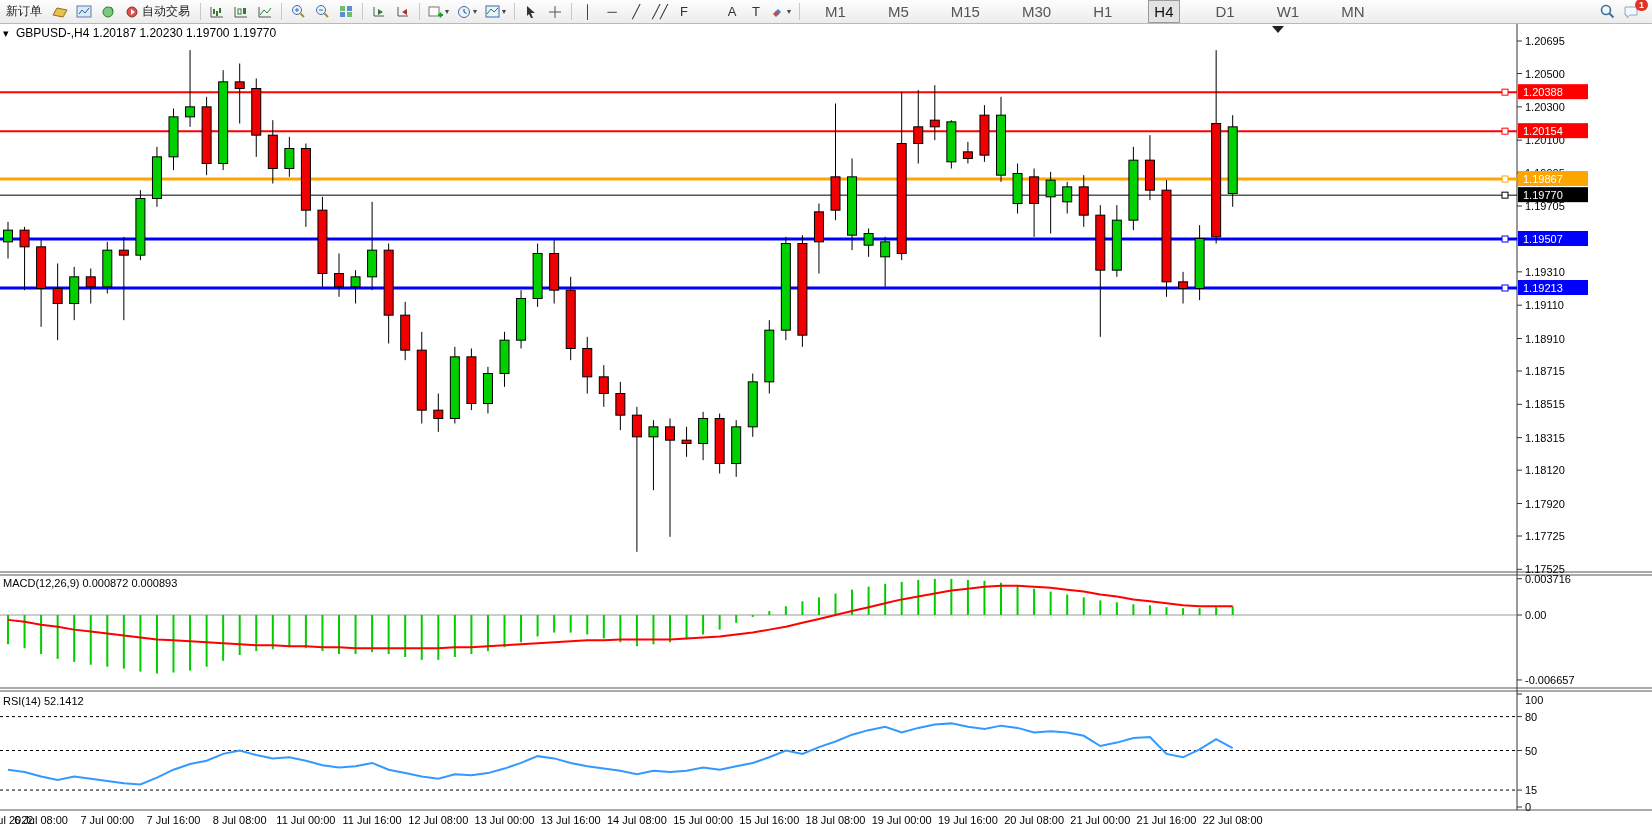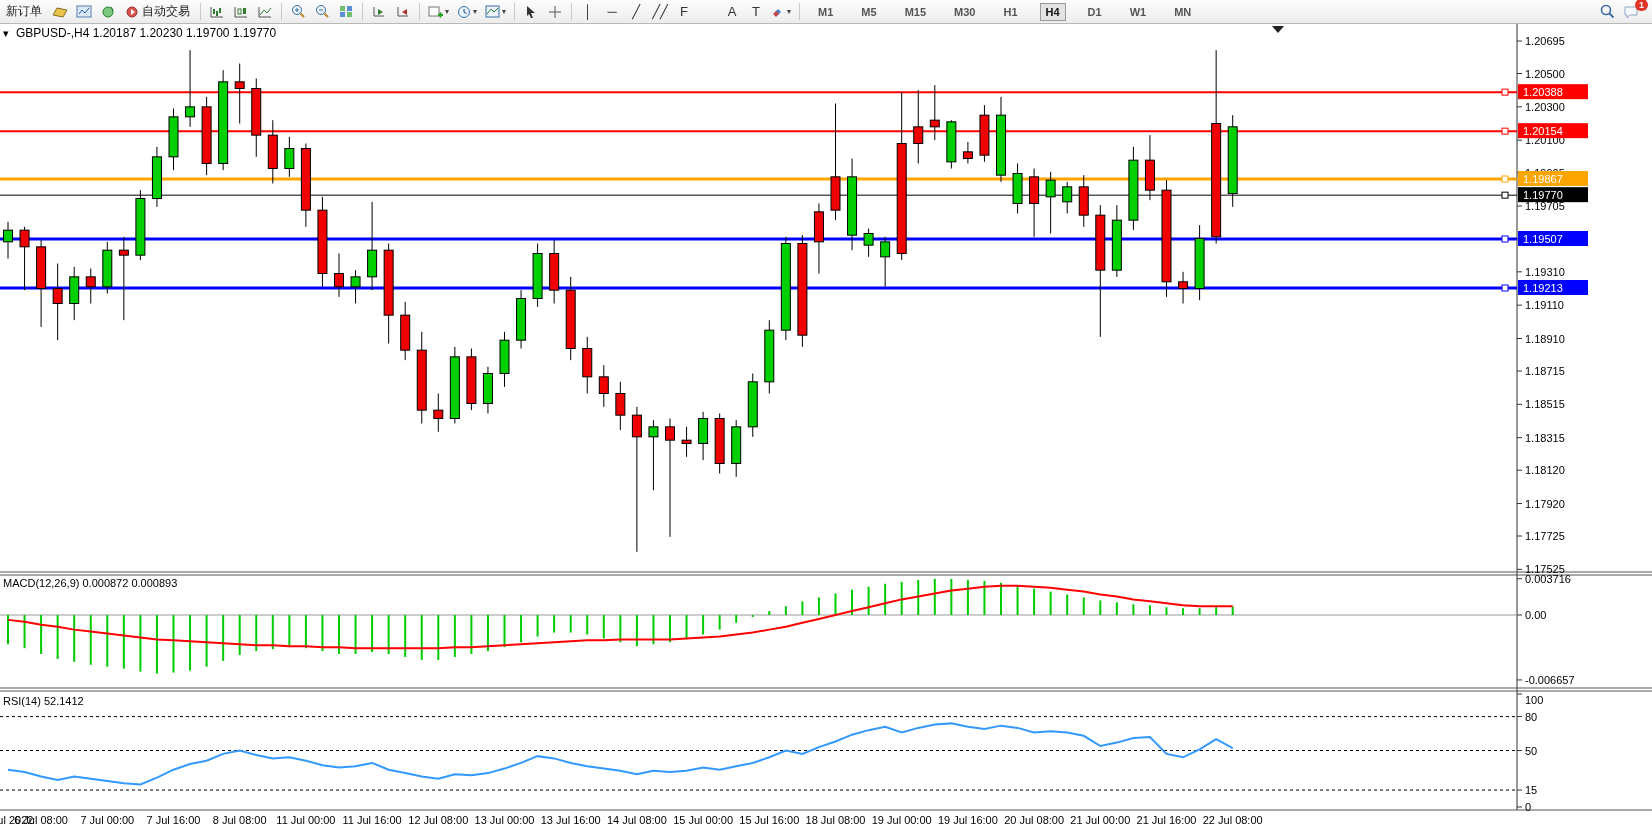--- a/index.html
+++ b/index.html
@@ -8,21 +8,21 @@
   
   #toolbar{position:absolute;left:0;top:0;width:1652px;height:23px;z-index:5;
     background:linear-gradient(#fdfdfd,#ececec);border-bottom:1px solid #b9b9b9;
     display:flex;align-items:center;font-size:11px;color:#222;white-space:nowrap;}
   .tb{height:20px;min-width:22px;display:inline-flex;align-items:center;justify-content:center;
       margin:0 1px;padding:0 2px;box-sizing:border-box;border:1px solid transparent;cursor:default;}
   .tb svg{display:block;}
   .txtbtn{padding:0 4px;font-size:12px;}
   .sep{width:1px;height:17px;background:#c9c9c9;margin:0 4px;}
   .dd{font-size:8px;color:#444;margin-left:2px;}
-  .tf{font-size:11px;font-weight:bold;color:#555;padding:2px 5px;margin:0 8px;border:1px solid transparent;}
+  .tf{font-size:15px;font-weight:normal;color:#555;padding:2px 5px;margin:0 15px;border:1px solid transparent;}
   .tf.active{background:#e3e3e3;border:1px solid #9a9a9a;color:#111;}
   .glyph{font-size:13px;color:#333;}
   #spacer{flex:1;}
   #chat-wrap{position:relative;margin-right:10px;}
   #chat-badge{position:absolute;top:-4px;right:-7px;background:#e03426;color:#fff;border-radius:8px;
       font-size:9px;font-weight:bold;padding:1px 4px;line-height:10px;}
   
   #chart{position:absolute;left:0;top:0;z-index:1;}
   svg text{font-family:"Liberation Sans",sans-serif;font-size:11px;fill:#000;}
   svg text.badge-txt{fill:#fff;}

